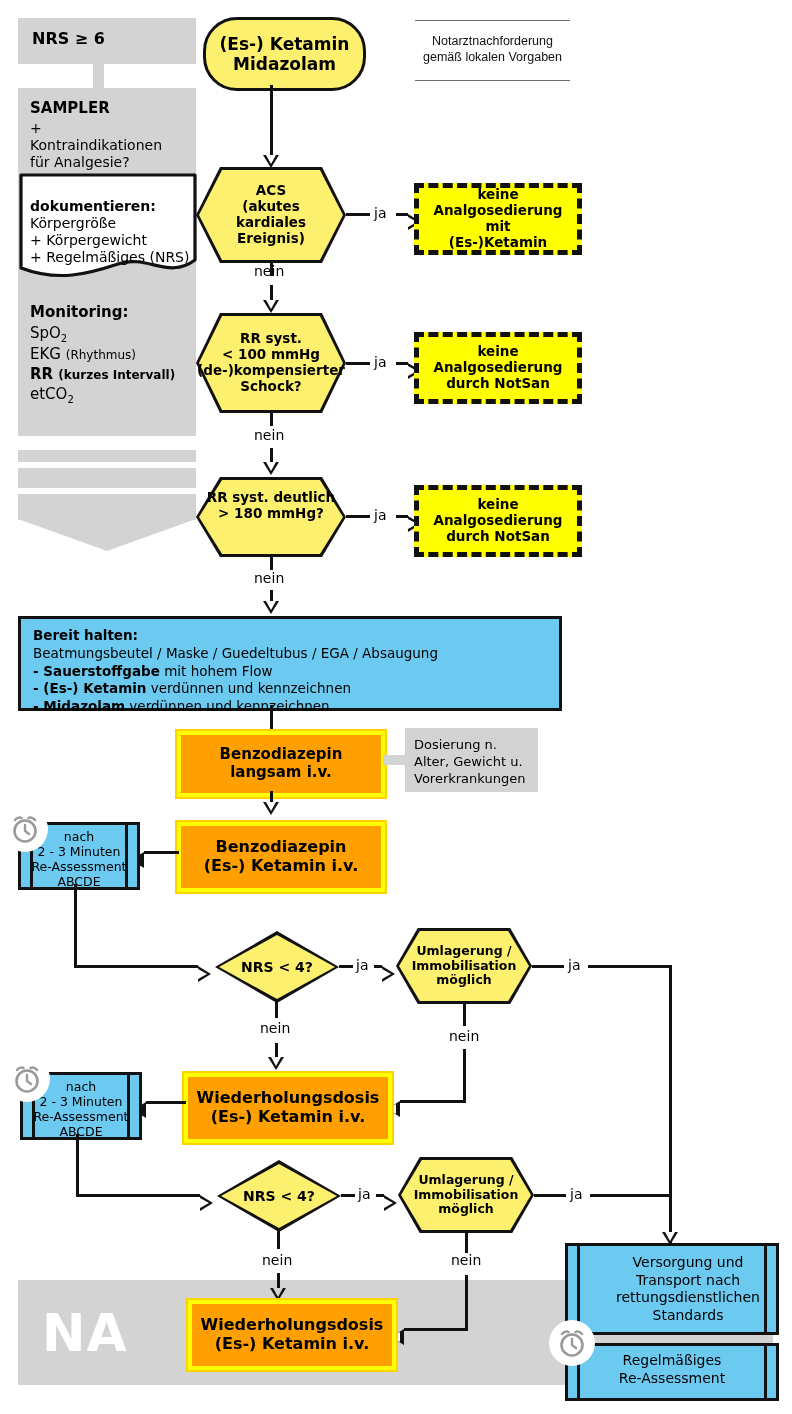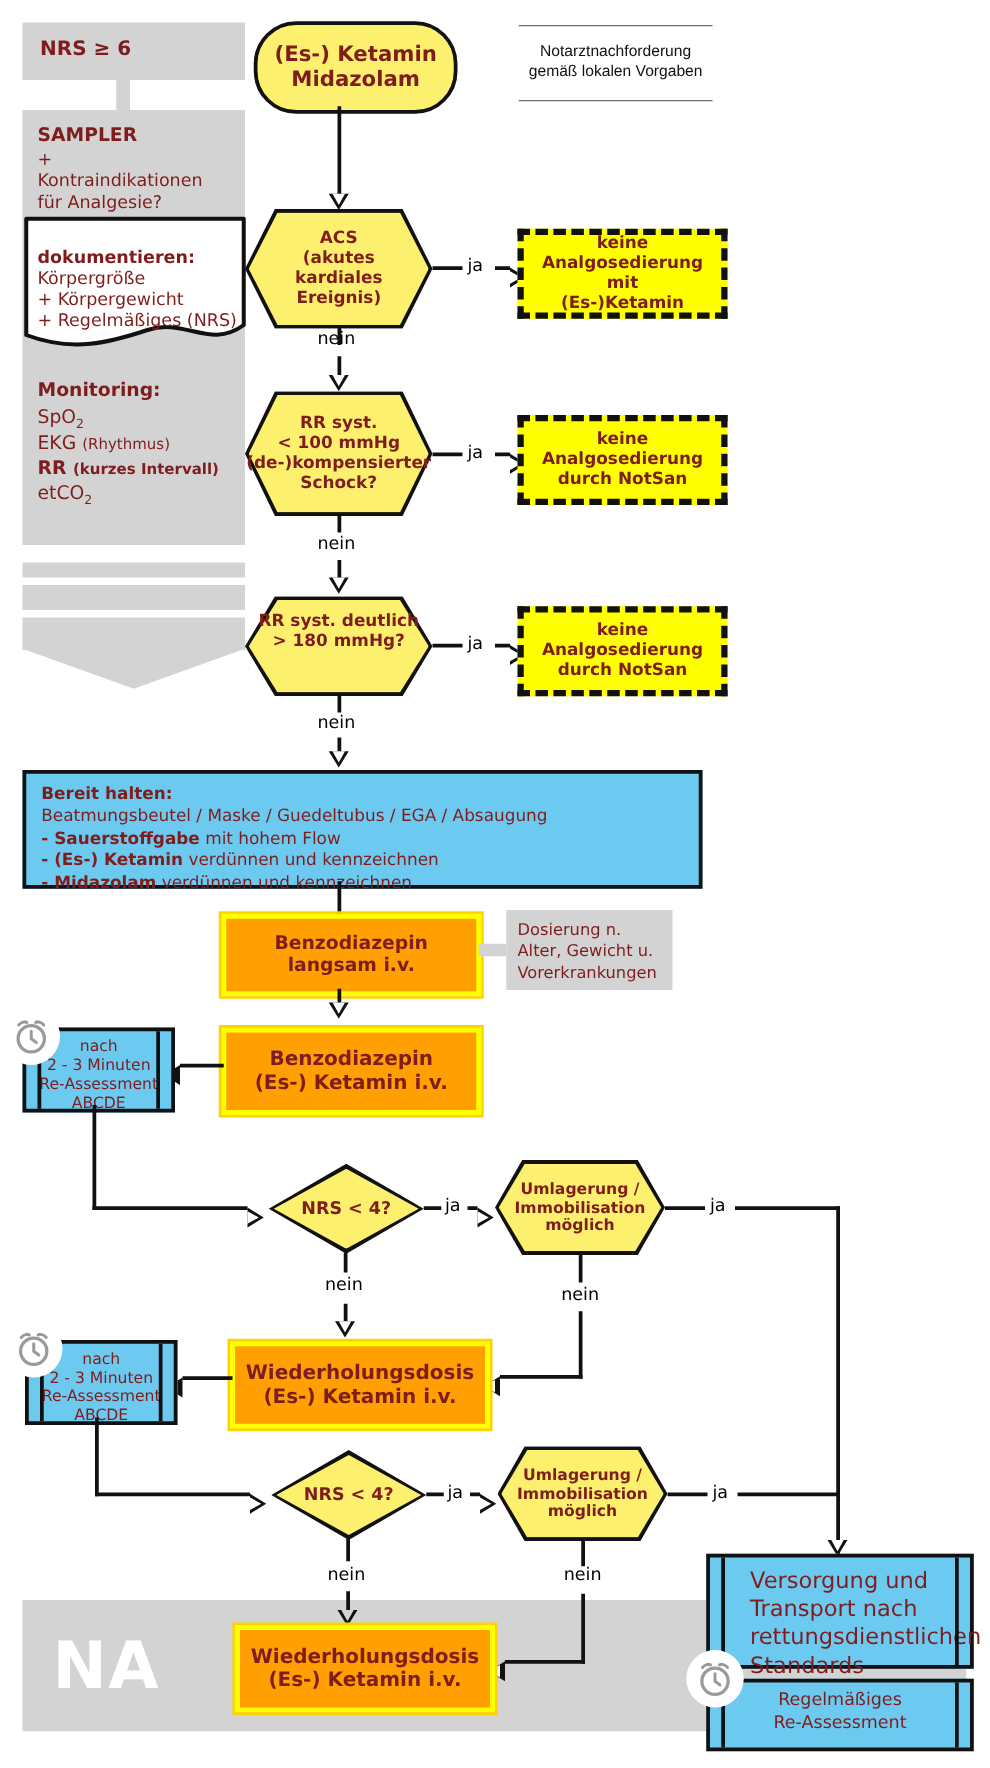--- a/index.html
+++ b/index.html
@@ -3,21 +3,21 @@
 <meta charset="utf-8">
 <style>
   html,body{margin:0;padding:0;background:#fff;}
   body{font-family:"DejaVu Sans","Liberation Sans",sans-serif;}
   #page{position:relative;width:792px;height:1414px;overflow:hidden;background:#fff;}
   .abs{position:absolute;}
   .gray{background:#d3d3d3;}
   .ctr{display:flex;align-items:center;justify-content:center;text-align:center;}
   .b{font-weight:bold;}
   
-  .txt{color:#7f1d1d;line-height:1.18;}
+  .txt{color:#000000;line-height:1.18;}
   
   .hex{position:absolute;background:#fdf06f;
        clip-path:polygon(16% 0,84% 0,100% 50%,84% 100%,16% 100%,0 50%);}
   .hexborder{position:absolute;background:#111;
        clip-path:polygon(16% 0,84% 0,100% 50%,84% 100%,16% 100%,0 50%);}
   .diamond{position:absolute;background:#fdf06f;
        clip-path:polygon(50% 0,100% 50%,50% 100%,0 50%);}
   .diamondborder{position:absolute;background:#111;
        clip-path:polygon(50% 0,100% 50%,50% 100%,0 50%);}
   .stadium{position:absolute;background:#fdf06f;border:3px solid #111;border-radius:34px;}
@@ -403,21 +403,21 @@
     </div>
 
   <div class="orangebox ctr" style="left:188px;top:1300px;width:200px;height:62px;">
     <div class="txt b" style="font-size:16px;">
       <div>Wiederholungsdosis</div>
       <div>(Es-) Ketamin i.v.</div>
     </div>
   </div>
 
   <div class="procbox" style="left:565px;top:1243px;width:208px;height:86px;">
-    <div class="txt" style="padding-top:8px;font-size:18px;line-height:1.25;margin-left:32px;">
+    <div class="txt" style="text-align:center;padding-top:8px;font-size:14px;line-height:1.25;margin-left:32px;">
       <div>Versorgung und</div>
       <div>Transport nach</div>
       <div>rettungsdienstlichen</div>
       <div>Standards</div>
     </div>
   </div>
 
   <div class="procbox" style="left:565px;top:1343px;width:208px;height:52px;">
     <div class="txt" style="text-align:center;padding-top:6px;font-size:14px;line-height:1.25;">
       <div>Regelmäßiges</div>

